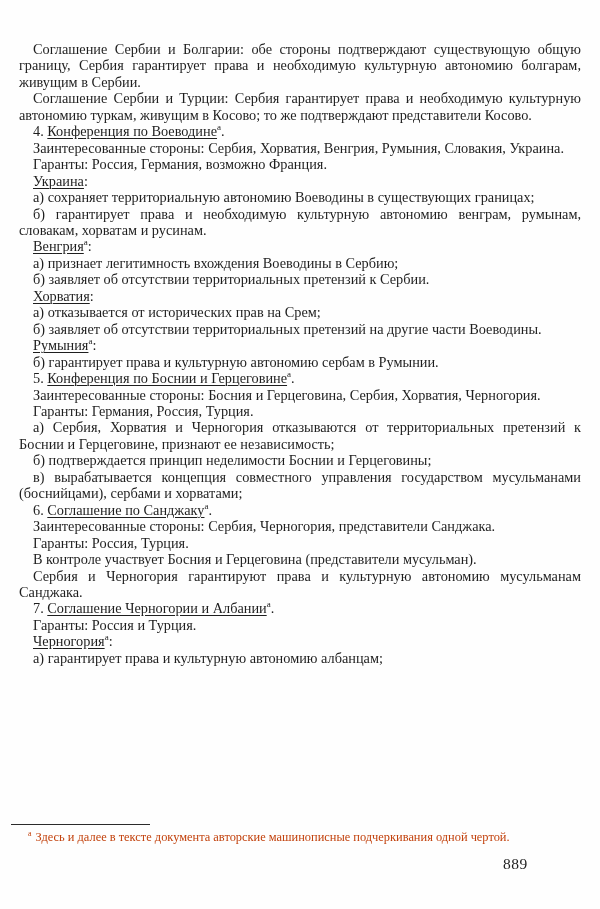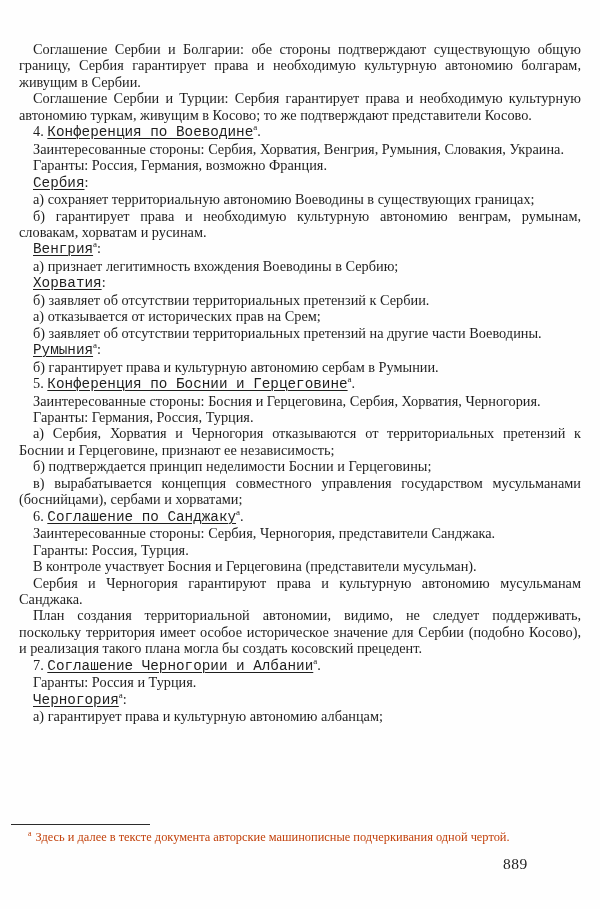--- a/index.html
+++ b/index.html
@@ -30,21 +30,20 @@
     text-align: justify;
   }
   .body-text p {
     margin: 0;
     text-indent: 14px;
   }
   .u {
     text-decoration: underline;
     text-decoration-thickness: 1px;
     text-underline-offset: 2px;
-    font-family: Liberation Mono, monospace;
   }
   sup {
     font-size: 9px;
     line-height: 0;
     vertical-align: super;
   }
   .footnote-rule {
     position: absolute;
     left: 11px;
     top: 824px;
@@ -79,43 +78,42 @@
 </head>
 <body>
 
 <main class="page">
   <section class="body-text" id="doc-body">
       <p><span>Соглашение Сербии и Болгарии: обе стороны подтверждают существующую общую границу, Сербия гарантирует права и необходимую культурную автономию болгарам, живущим в Сербии.</span></p>
       <p><span>Соглашение Сербии и Турции: Сербия гарантирует права и необходимую культурную автономию туркам, живущим в Косово; то же подтверждают представители Косово.</span></p>
       <p><span>4. </span><span class="u">Конференция по Воеводине</span><sup>а</sup><span>.</span></p>
       <p><span>Заинтересованные стороны: Сербия, Хорватия, Венгрия, Румыния, Словакия, Украина.</span></p>
       <p><span>Гаранты: Россия, Германия, возможно Франция.</span></p>
-      <p><span class="u">Сербия</span><span>:</span></p>
+      <p><span class="u">Украина</span><span>:</span></p>
       <p><span>а) сохраняет территориальную автономию Воеводины в существующих границах;</span></p>
       <p><span>б) гарантирует права и необходимую культурную автономию венграм, румынам, словакам, хорватам и русинам.</span></p>
       <p><span class="u">Венгрия</span><sup>а</sup><span>:</span></p>
       <p><span>а) признает легитимность вхождения Воеводины в Сербию;</span></p>
+      <p><span>б) заявляет об отсутствии территориальных претензий к Сербии.</span></p>
       <p><span class="u">Хорватия</span><span>:</span></p>
-      <p><span>б) заявляет об отсутствии территориальных претензий к Сербии.</span></p>
       <p><span>а) отказывается от исторических прав на Срем;</span></p>
       <p><span>б) заявляет об отсутствии территориальных претензий на другие части Воеводины.</span></p>
       <p><span class="u">Румыния</span><sup>а</sup><span>:</span></p>
       <p><span>б) гарантирует права и культурную автономию сербам в Румынии.</span></p>
       <p><span>5. </span><span class="u">Конференция по Боснии и Герцеговине</span><sup>а</sup><span>.</span></p>
       <p><span>Заинтересованные стороны: Босния и Герцеговина, Сербия, Хорватия, Черногория.</span></p>
       <p><span>Гаранты: Германия, Россия, Турция.</span></p>
       <p><span>а) Сербия, Хорватия и Черногория отказываются от территориальных претензий к Боснии и Герцеговине, признают ее независимость;</span></p>
       <p><span>б) подтверждается принцип неделимости Боснии и Герцеговины;</span></p>
       <p><span>в) вырабатывается концепция совместного управления государством мусульманами (боснийцами), сербами и хорватами;</span></p>
       <p><span>6. </span><span class="u">Соглашение по Санджаку</span><sup>а</sup><span>.</span></p>
       <p><span>Заинтересованные стороны: Сербия, Черногория, представители Санджака.</span></p>
       <p><span>Гаранты: Россия, Турция.</span></p>
       <p><span>В контроле участвует Босния и Герцеговина (представители мусульман).</span></p>
       <p><span>Сербия и Черногория гарантируют права и культурную автономию мусульманам Санджака.</span></p>
-      <p><span>План создания территориальной автономии, видимо, не следует поддерживать, поскольку территория имеет особое историческое значение для Сербии (подобно Косово), и реализация такого плана могла бы создать косовский прецедент.</span></p>
       <p><span>7. </span><span class="u">Соглашение Черногории и Албании</span><sup>а</sup><span>.</span></p>
       <p><span>Гаранты: Россия и Турция.</span></p>
       <p><span class="u">Черногория</span><sup>а</sup><span>:</span></p>
       <p><span>а) гарантирует права и культурную автономию албанцам;</span></p>
     </section>
   <div class="footnote-rule"></div>
   <div class="footnote"><sup>а</sup><span>Здесь и далее в тексте документа авторские машинописные подчеркивания одной чертой.</span></div>
   <div class="page-number">889</div>
 </main>
 

